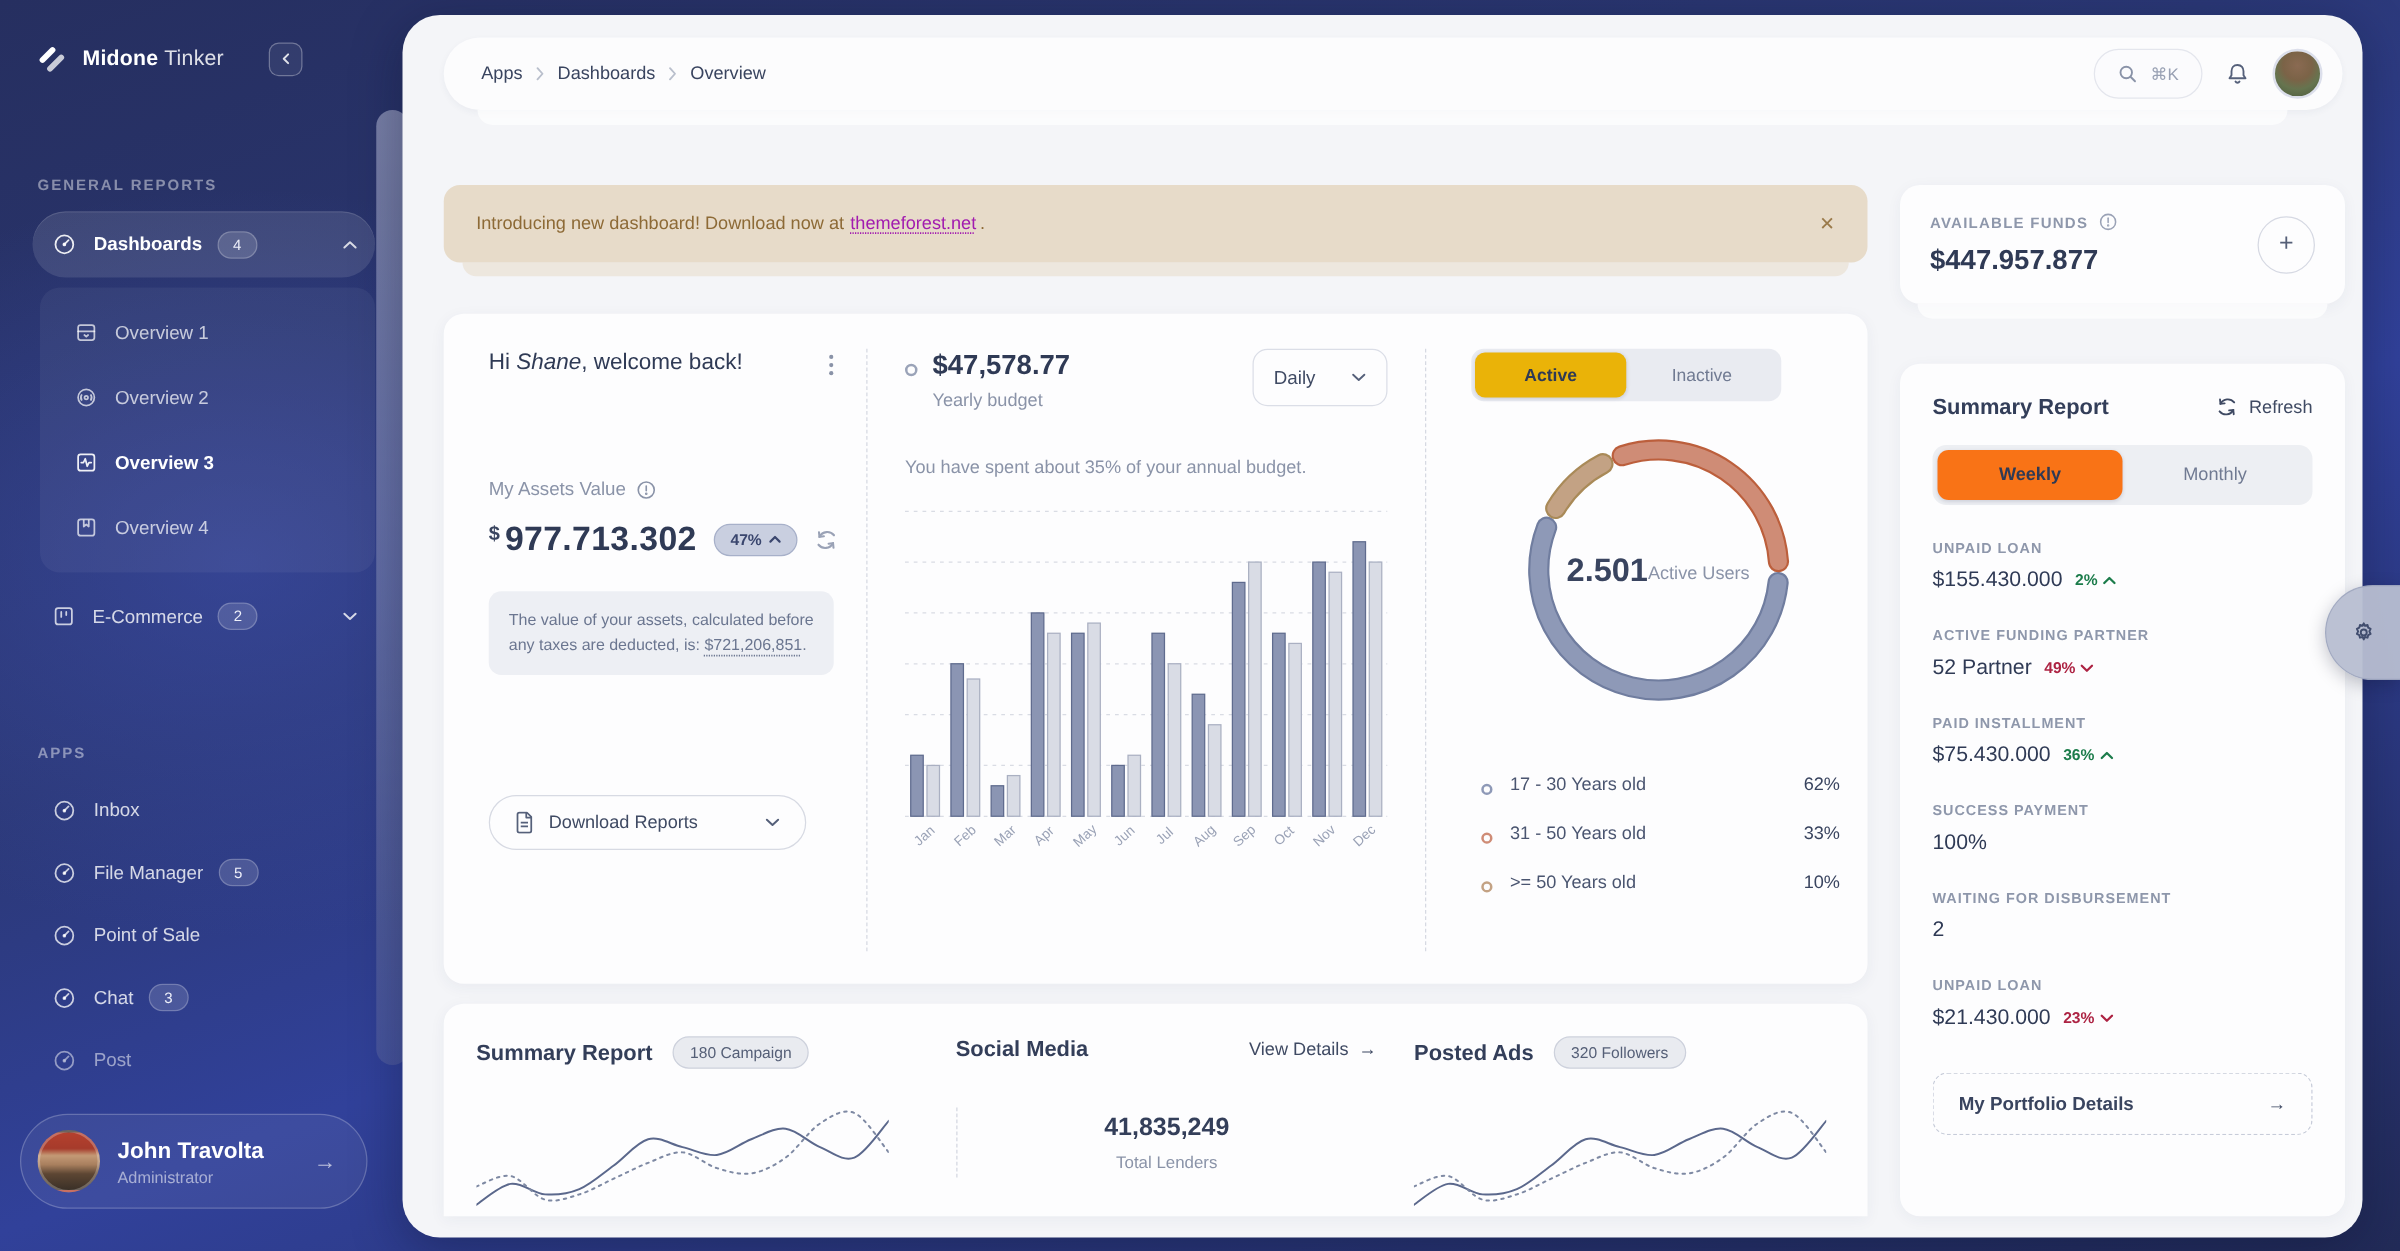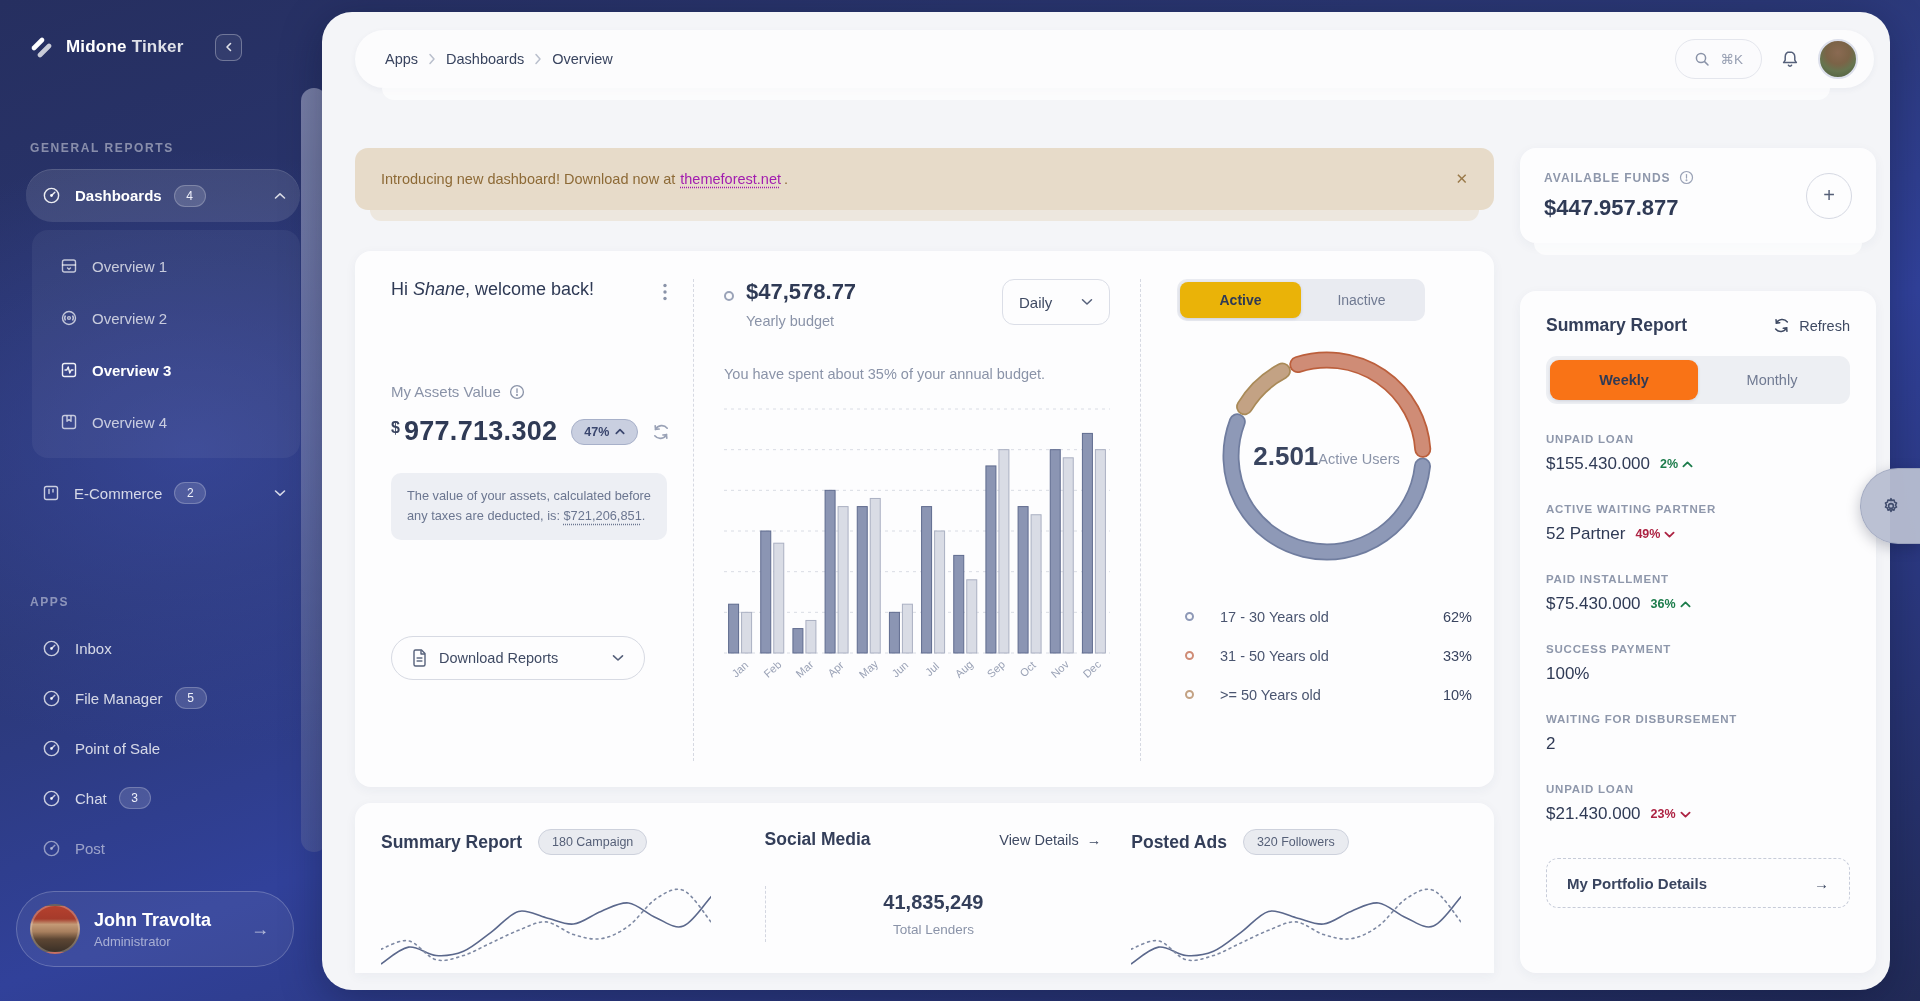--- a/index.html
+++ b/index.html
@@ -12,21 +12,21 @@
     color:#39445f;
   }
   .screen { position:relative; width:1920px; height:1001px; }
 
   
   .sidebar { position:absolute; left:0; top:0; width:322px; height:100%; padding:30px 22px 0 26px; color:#fff; }
   .logo-row { display:flex; align-items:center; height:34px; }
   .logo-mark { width:30px; height:30px; display:flex; align-items:center; justify-content:center; }
   .logo-text { margin-left:10px; font-size:17px; letter-spacing:.2px; color:#fff; }
   .logo-text b { font-weight:700; }
-  .logo-text span { font-weight:700; color:rgba(255,255,255,.85); }
+  .logo-text span { font-weight:400; color:rgba(255,255,255,.85); }
   .collapse-btn { margin-left:auto; margin-right:58px; width:27px; height:27px; border-radius:8px;
     border:1.5px solid rgba(255,255,255,.3); background:rgba(255,255,255,.06); display:flex; align-items:center; justify-content:center; cursor:pointer; }
   .section-label { margin:77px 0 14px 4px; font-size:12px; letter-spacing:1.6px; color:rgba(255,255,255,.45); font-weight:600; }
   .menu-item { display:flex; align-items:center; height:50px; padding:0 14px 0 16px; border-radius:999px;
     color:rgba(255,255,255,.8); font-size:15px; cursor:pointer; }
   .menu-item .mi-label { margin-left:14px; }
   .menu-item.active-pill { background:rgba(255,255,255,.11); box-shadow:inset 0 1px 0 rgba(255,255,255,.12); color:#fff; font-weight:700; height:53px; }
   .badge-pill { margin-left:12px; min-width:32px; text-align:center; padding:3px 10px; border-radius:999px;
     background:rgba(255,255,255,.14); border:1px solid rgba(255,255,255,.22); font-size:12px; font-weight:400; color:#eef0fa; }
   .mi-caret { margin-left:auto; display:flex; }
@@ -110,21 +110,21 @@
   .bar-labels i { font-style:normal; transform:rotate(-42deg); font-size:11px; color:#9aa2b6; }
 
   .seg { background:#e9ebf1; border-radius:10px; padding:3px; display:flex; width:248px; height:42px; }
   .seg > div { flex:1; display:flex; align-items:center; justify-content:center; font-size:14px; color:#707a92; border-radius:8px; cursor:pointer; }
   .seg > div.on { background:#eab308; color:#2f3a55; font-weight:600; box-shadow:0 1px 3px rgba(40,50,90,.15); }
   .donut-wrap { position:relative; width:230px; height:230px; margin:20px auto 0 auto; }
   .donut-center { position:absolute; inset:0; display:flex; flex-direction:row; align-items:center; justify-content:center; }
   .donut-val { font-size:26px; font-weight:600; color:#39445f; }
   .donut-sub { font-size:14.5px; color:#8a93a8; margin-top:6px; }
   .legend { margin:26px 4px 0 8px; }
-  .legend-row { display:flex; align-items:center; height:39px;gap:12px; }
+  .legend-row { display:flex; align-items:flex-end; height:39px; }
   .legend-dot { width:9px; height:9px; border-radius:50%; border:2px solid; margin-right:14px; }
   .legend-label { font-size:14.5px; color:#4a5570; }
   .legend-val { margin-left:auto; font-size:14.5px; color:#39445f; }
 
   
   .row2-card { margin-top:16px; background:#fdfdfe; border-radius:16px 16px 0 0; box-shadow:0 3px 12px rgba(40,50,90,.05);
     padding:26px 26px 0 26px; display:grid; grid-template-columns:1.05fr 1fr 1fr; column-gap:30px; height:170px; overflow:hidden; }
   .blk-head { display:flex; align-items:center; gap:16px; }
   .blk-title { font-size:17.5px; font-weight:700; color:#333e59; }
   .tag-pill { padding:5px 13px; border-radius:999px; background:#e9ebf0; border:1px solid #cdd1dc; font-size:12.5px; color:#555f77; }
@@ -674,21 +674,21 @@
                   <div class="rstat-val">$155.430.000</div>
                   <div class="rstat-delta" style="color: rgb(28, 124, 75);">
                     <span>2%</span>
                     <svg width="11" height="7" viewBox="0 0 11 7">
                       <polyline points="1.4,5.4 5.5,1.4 9.6,5.4" fill="none" stroke="#1c7c4b" stroke-width="1.8" stroke-linecap="round" stroke-linejoin="round"></polyline>
                     </svg>
                   </div>
                 </div>
               </div>
               <div class="rstat">
-                <div class="rstat-label">ACTIVE WAITING PARTNER</div>
+                <div class="rstat-label">ACTIVE FUNDING PARTNER</div>
                 <div class="rstat-valrow">
                   <div class="rstat-val">52 Partner</div>
                   <div class="rstat-delta" style="color: rgb(173, 35, 67);">
                     <span>49%</span>
                     <svg width="11" height="7" viewBox="0 0 11 7">
                       <polyline points="1.4,1.6 5.5,5.6 9.6,1.6" fill="none" stroke="#ad2343" stroke-width="1.8" stroke-linecap="round" stroke-linejoin="round"></polyline>
                     </svg>
                   </div>
                 </div>
               </div>

